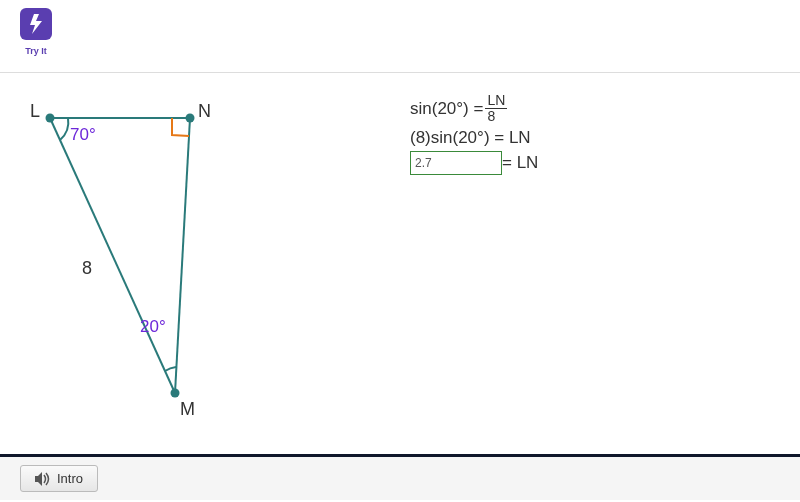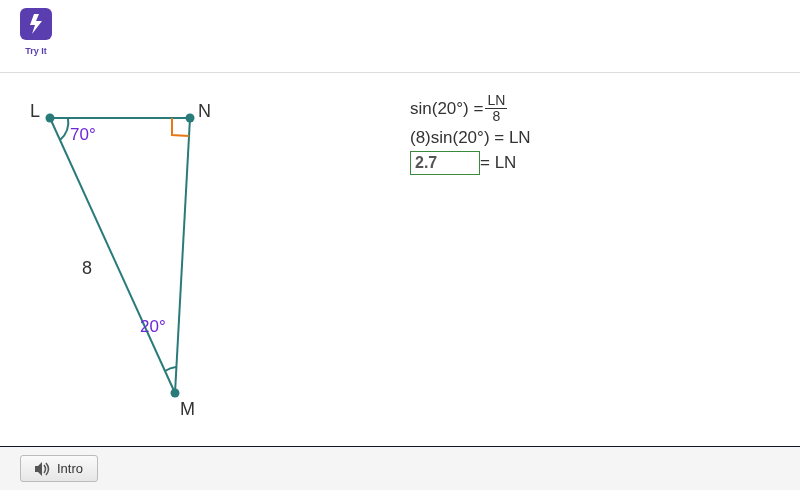--- a/index.html
+++ b/index.html
@@ -19,27 +19,27 @@
     .vertex { width: 9px; height: 9px; background: #2a7a7a; border-radius: 50%; position: absolute; transform: translate(-50%, -50%); }
     .edge { stroke: #2a7a7a; stroke-width: 2; fill: none; }
     .right-angle { stroke: #e67817; stroke-width: 2; fill: none; }
     
     .label { position: absolute; font-size: 18px; color: #333; }
     .angle-label { position: absolute; font-size: 17px; color: #6d28d9; }
     .side-label { position: absolute; font-size: 18px; color: #333; }
     
     .question-panel { flex: 1; font-size: 17px; line-height: 1.5; color: #333; padding-left: 10px; }
     .eq-row { display: flex; align-items: center; }
-    .fraction { display: inline-flex; flex-direction: column; align-items: center; font-size: 14px; line-height: 1.1; margin-left: 2px; }
+    .fraction { display: inline-flex; flex-direction: column; font-size: 14px; line-height: 1.1; margin-left: 2px; }
     .fraction .num { border-bottom: 1px solid #333; padding: 0 2px; }
     .fraction .den { padding: 0 2px; }
     
-    .answer-input { border: 1px solid #3a8a3a; width: 70px; height: 24px; font-size: 16px; padding: 2px 4px; color: #555; font-weight: bold; }
+    .answer-input { border: 1px solid #3a8a3a; width: 92px; height: 24px; font-size: 12px; padding: 2px 4px; color: #555; }
     
-    .bottom-bar { position: absolute; bottom: 12px; left: 0; right: 0; background: #f5f5f5; border-top: 1px solid #0f172a; padding: 8px 20px; display: flex; gap: 16px; margin-top: 48px; }
+    .bottom-bar { position: absolute; bottom: 2px; left: 0; right: 0; background: #f5f5f5; border-top: 3px solid #0f172a; padding: 8px 20px; display: flex; gap: 16px; margin-top: 48px; }
     .audio-btn { background: linear-gradient(#fafafa, #e6e6e6); border: 1px solid #bbb; border-radius: 3px; padding: 5px 14px; font-size: 13px; color: #333; display: flex; align-items: center; gap: 6px; cursor: pointer; }
     .speaker-icon { width: 16px; height: 14px; }
   </style>
 </head>
 <body>
 
 <div class="header">
   <div class="try-it-badge">
     <div class="try-it-icon">
       <svg width="16" height="20" viewBox="0 0 16 20">

